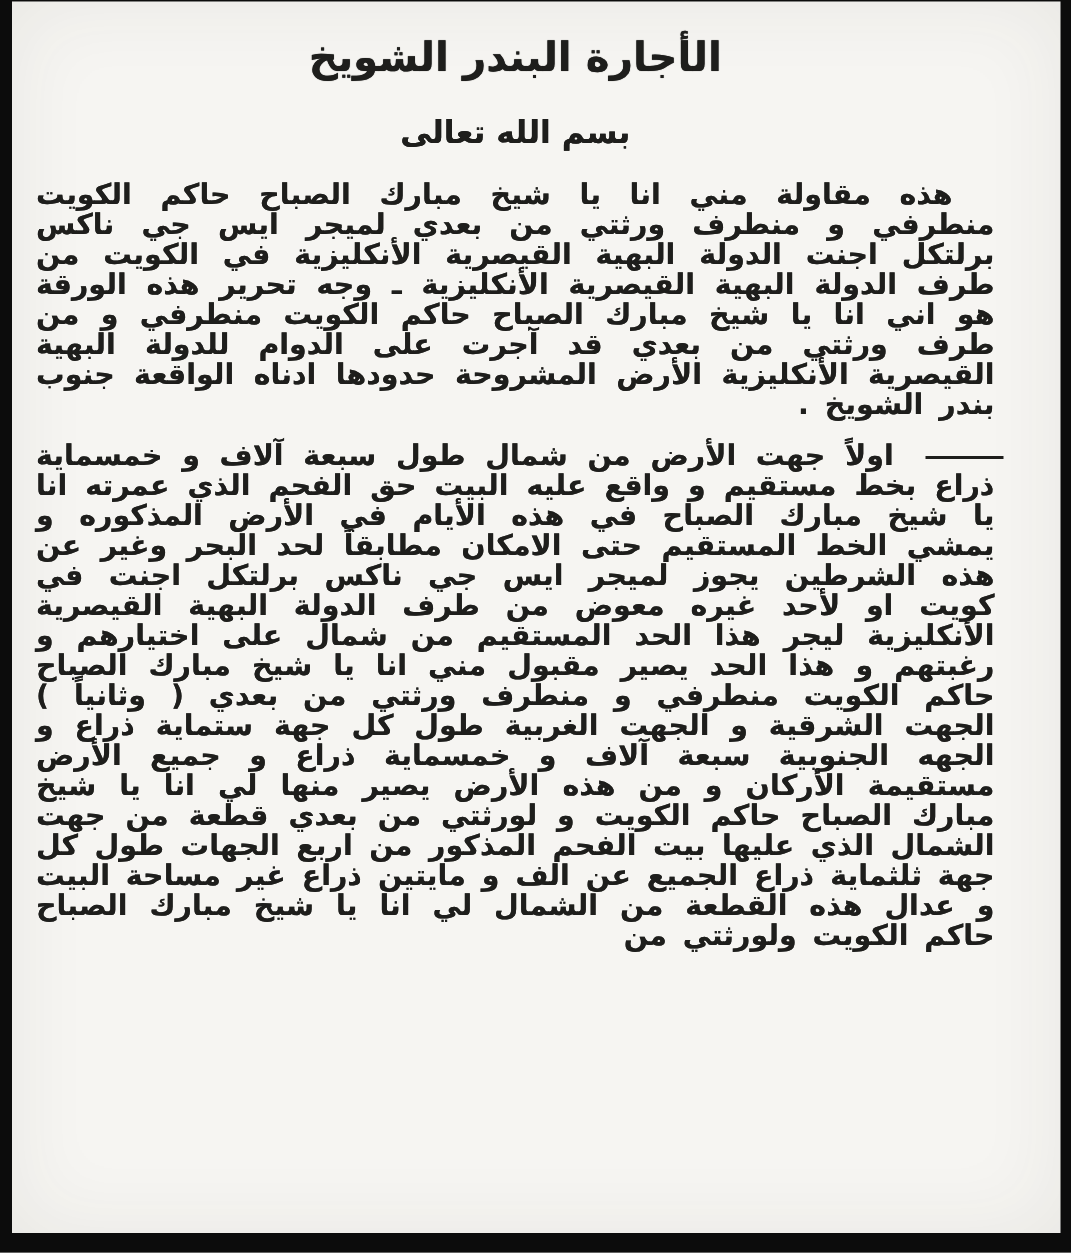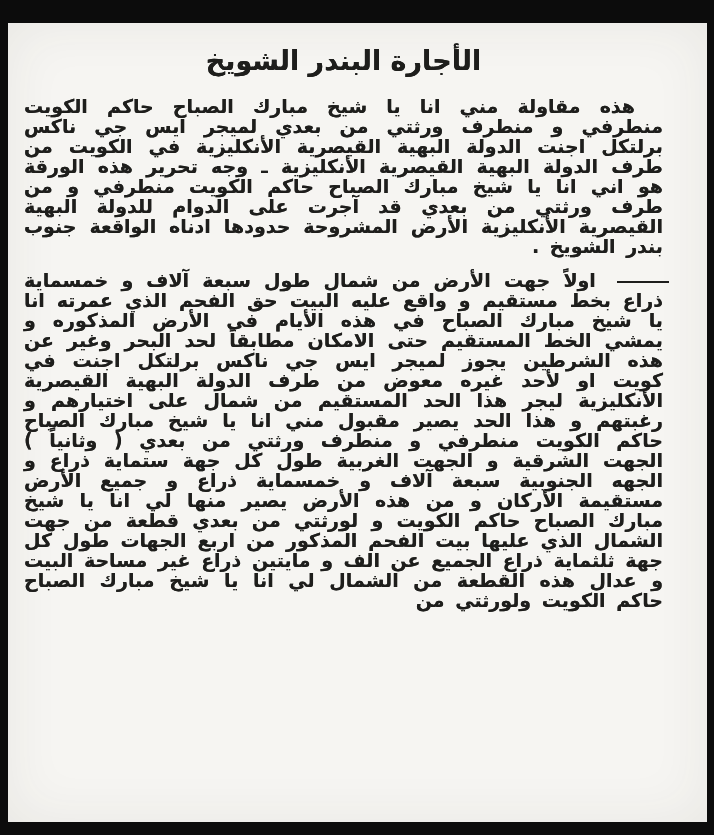--- a/index.html
+++ b/index.html
@@ -11,21 +11,21 @@
   body{
     width:714px;height:835px;
     background:var(--frame,#0c0c0c);
     font-family:"DejaVu Sans",sans-serif;
     overflow:hidden;
   }
   .scan-frame{
     box-sizing:border-box;
     width:714px;height:835px;
     background:var(--frame,#0c0c0c);
-    padding:23px 7px 13px 8px; 
+    padding:1px 7px 13px 8px; 
   }
   .page{
     box-sizing:border-box;
     width:100%;height:100%;
     background:var(--paper,#f6f5f2);
     box-shadow:inset 0 0 55px rgba(60,55,45,0.07);
     padding:12px 44px 0 16px;
     direction:rtl;
     overflow:hidden;
     color:var(--ink,#1e1e1c);
@@ -69,20 +69,21 @@
   .lead-first{ width:52px; margin-right:-6px; }
 </style>
 </head>
 <body>
 
 <div class="scan-frame">
   <div class="page">
 
     <h1 class="title">الأجارة البندر الشويخ</h1>
 
+    <div class="basmala">بسم الله تعالى</div>
 
     <p class="para intro">هذه مقاولة مني انا يا شيخ مبارك الصباح حاكم الكويت منطرفي و منطرف ورثتي من بعدي لميجر ايس جي ناكس برلتكل اجنت الدولة البهية القيصرية الأنكليزية في الكويت من طرف الدولة البهية القيصرية الأنكليزية ـ وجه تحرير هذه الورقة هو اني انا يا شيخ مبارك الصباح حاكم الكويت منطرفي و من طرف ورثتي من بعدي قد آجرت على الدوام للدولة البهية القيصرية الأنكليزية الأرض المشروحة حدودها ادناه الواقعة جنوب بندر الشويخ .</p>
 
     <p class="para clause-first">
       <span class="hrule lead-first"></span>
       <span>اولاً جهت الأرض من شمال طول سبعة آلاف و خمسماية ذراع بخط مستقيم و واقع عليه البيت حق الفحم الذي عمرته انا يا شيخ مبارك الصباح في هذه الأيام في الأرض المذكوره و يمشي الخط المستقيم حتى الامكان مطابقاً لحد البحر وغير عن هذه الشرطين يجوز لميجر ايس جي ناكس برلتكل اجنت في كويت او لأحد غيره معوض من طرف الدولة البهية القيصرية الأنكليزية ليجر هذا الحد المستقيم من شمال على اختيارهم و رغبتهم و هذا الحد يصير مقبول مني انا يا شيخ مبارك الصباح حاكم الكويت منطرفي و منطرف ورثتي من بعدي ( وثانياً ) الجهت الشرقية و الجهت الغربية طول كل جهة ستماية ذراع و الجهه الجنوبية سبعة آلاف و خمسماية ذراع و جميع الأرض مستقيمة الأركان و من هذه الأرض يصير منها لي انا يا شيخ مبارك الصباح حاكم الكويت و لورثتي من بعدي قطعة من جهت الشمال الذي عليها بيت الفحم المذكور من اربع الجهات طول كل جهة ثلثماية ذراع الجميع عن الف و مايتين ذراع غير مساحة البيت و عدال هذه القطعة من الشمال لي انا يا شيخ مبارك الصباح حاكم الكويت ولورثتي من</span>
     </p>
 
   </div>
 </div>

